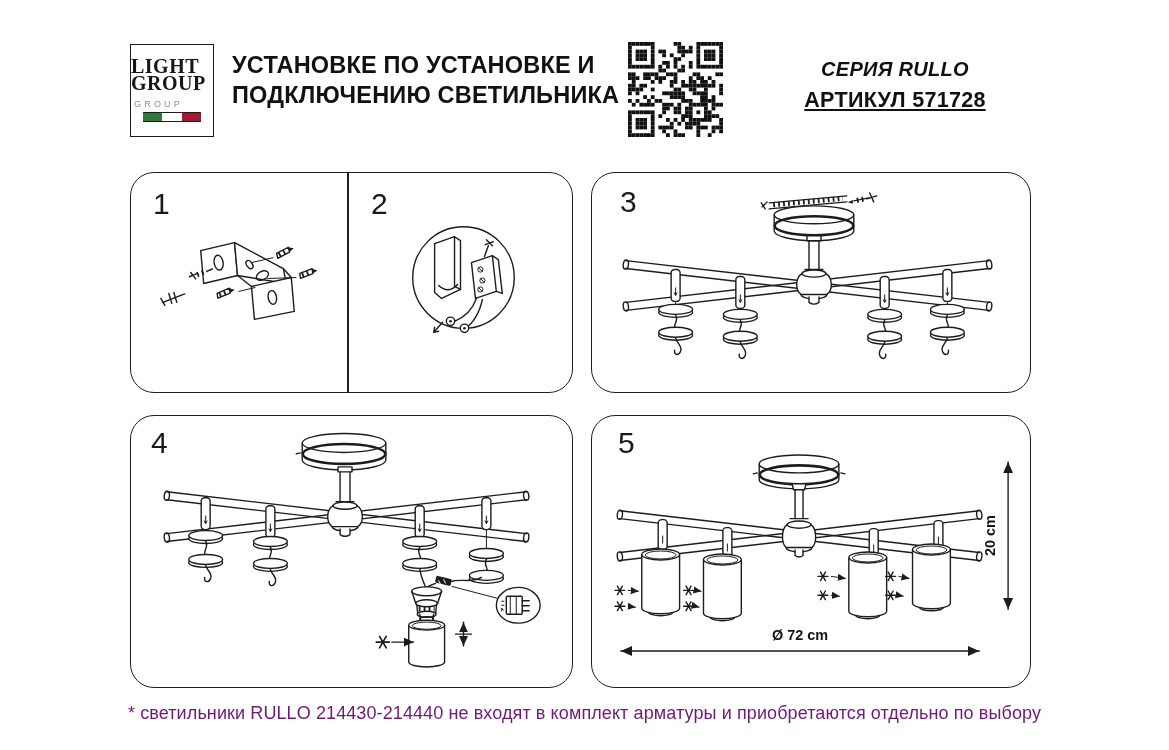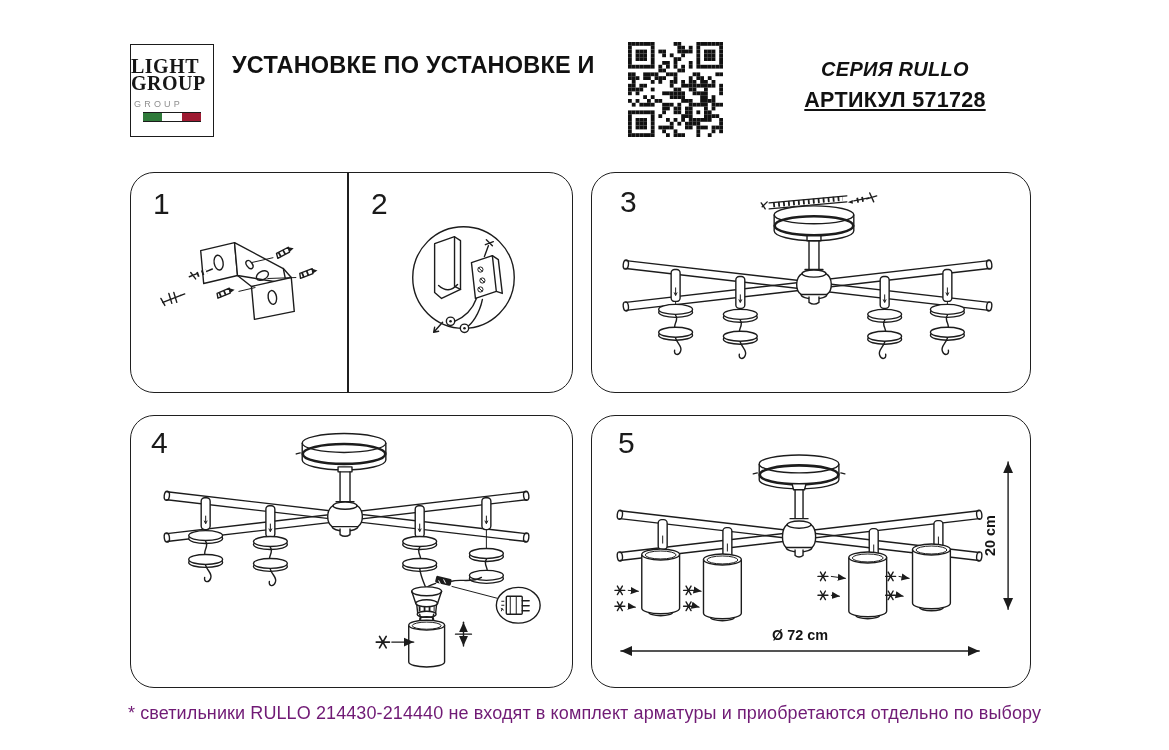--- a/index.html
+++ b/index.html
@@ -58,20 +58,21 @@
   <div class="l3">GROUP</div>
   <div class="flag">
       <div class="fg"></div>
       <div class="fw"></div>
       <div class="fr"></div>
     </div>
 </div>
 
 <div class="abs title">
   <div>УСТАНОВКЕ ПО УСТАНОВКЕ И</div>
+  <div>ПОДКЛЮЧЕНИЮ СВЕТИЛЬНИКА</div>
 </div>
 
 <svg class="abs qr" id="qr" viewBox="0 0 95 95">
     <rect x="0.0" y="0.0" width="3.8" height="3.8" fill="#111"></rect>
     <rect x="3.8" y="0.0" width="3.8" height="3.8" fill="#111"></rect>
     <rect x="7.6" y="0.0" width="3.8" height="3.8" fill="#111"></rect>
     <rect x="11.4" y="0.0" width="3.8" height="3.8" fill="#111"></rect>
     <rect x="15.2" y="0.0" width="3.8" height="3.8" fill="#111"></rect>
     <rect x="19.0" y="0.0" width="3.8" height="3.8" fill="#111"></rect>
     <rect x="22.8" y="0.0" width="3.8" height="3.8" fill="#111"></rect>

